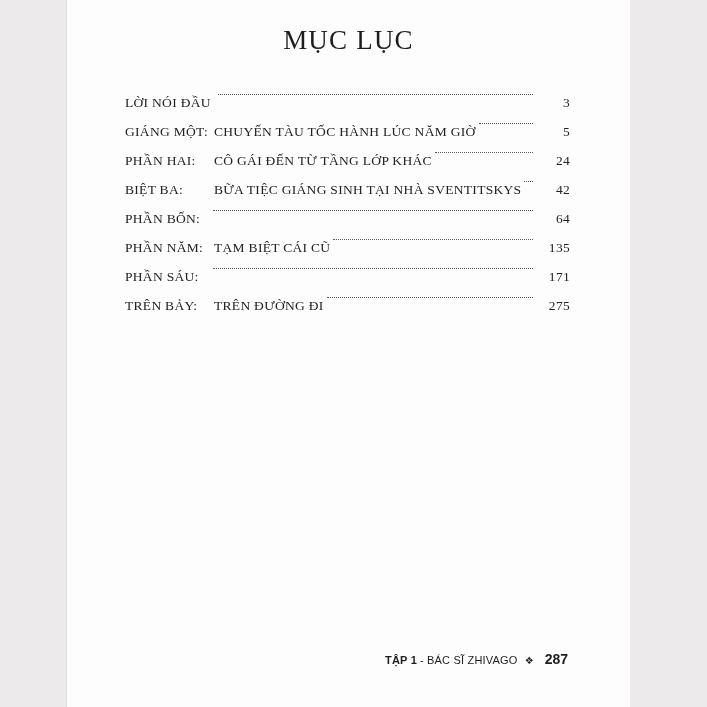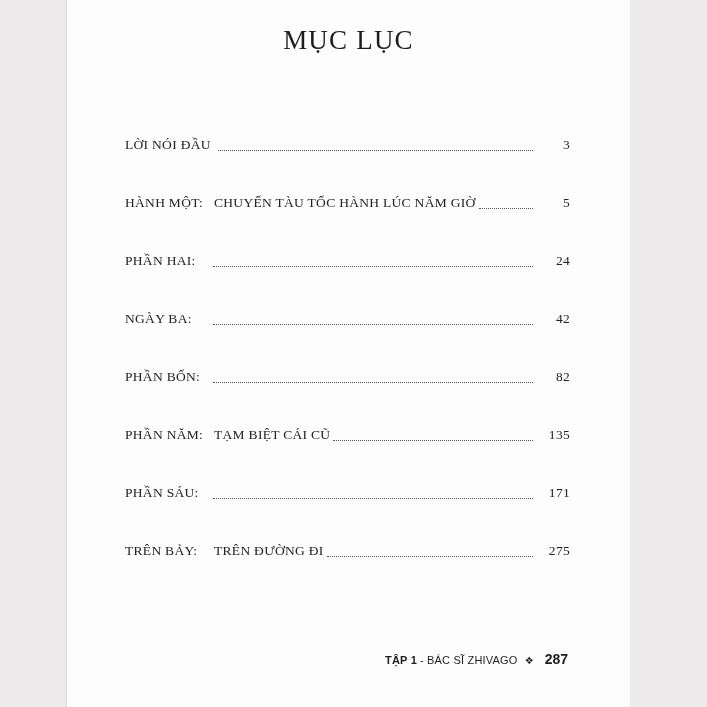--- a/index.html
+++ b/index.html
@@ -54,26 +54,25 @@
     font-family: "Liberation Serif", serif;
   }
   .toc {
     position: absolute;
     top: 95px;
     left: 58px;
     width: 445px;
   }
   .toc-row {
     display: flex;
-    align-items: flex-end;
+    align-items: flex-start;
     height: 29px;
     font-size: 13.5px;
     color: #222222;
     white-space: nowrap;
-    margin-top: 29px;
   }
   .part-label {
     flex: 0 0 auto;
     min-width: 0;
     letter-spacing: 0.3px;
   }
   .part-label.wide {
     width: 85px;
   }
   .chapter-title {
@@ -145,42 +144,44 @@
     <div class="toc">
 
       <div class="toc-row">
         <span class="part-label">LỜI NÓI ĐẦU</span>
         <span class="chapter-title"></span>
         <span class="dots"></span>
         <span class="page-num">3</span>
       </div>
 
       <div class="toc-row">
-        <span class="part-label wide">HÀNH MỘT:</span>
+        <span class="part-label wide">GIÁNG MỘT:</span>
         <span class="chapter-title">CHUYẾN TÀU TỐC HÀNH LÚC NĂM GIỜ</span>
         <span class="dots"></span>
         <span class="page-num">5</span>
       </div>
 
       <div class="toc-row">
         <span class="part-label wide">PHẦN HAI:</span>
+        <span class="chapter-title">CÔ GÁI ĐẾN TỪ TẦNG LỚP KHÁC</span>
         <span class="dots"></span>
         <span class="page-num">24</span>
       </div>
 
       <div class="toc-row">
-        <span class="part-label wide">NGÀY BA:</span>
+        <span class="part-label wide">BIỆT BA:</span>
+        <span class="chapter-title">BỮA TIỆC GIÁNG SINH TẠI NHÀ SVENTITSKYS</span>
         <span class="dots"></span>
         <span class="page-num">42</span>
       </div>
 
       <div class="toc-row">
         <span class="part-label wide">PHẦN BỐN:</span>
         <span class="dots"></span>
-        <span class="page-num">82</span>
+        <span class="page-num">64</span>
       </div>
 
       <div class="toc-row">
         <span class="part-label wide">PHẦN NĂM:</span>
         <span class="chapter-title">TẠM BIỆT CÁI CŨ</span>
         <span class="dots"></span>
         <span class="page-num">135</span>
       </div>
 
       <div class="toc-row">

